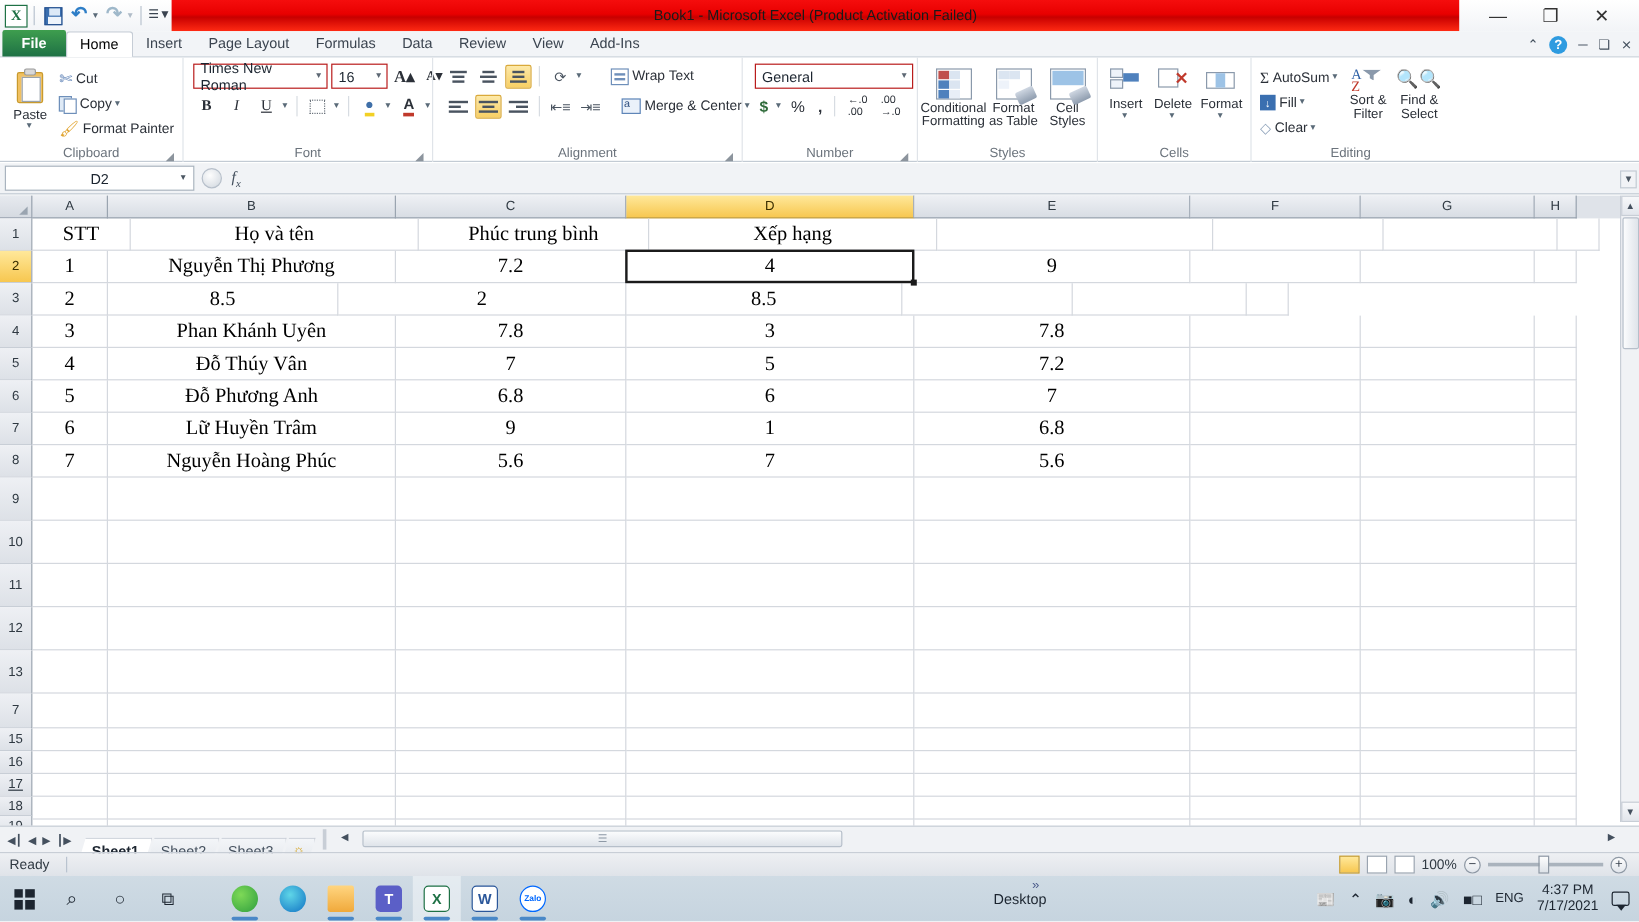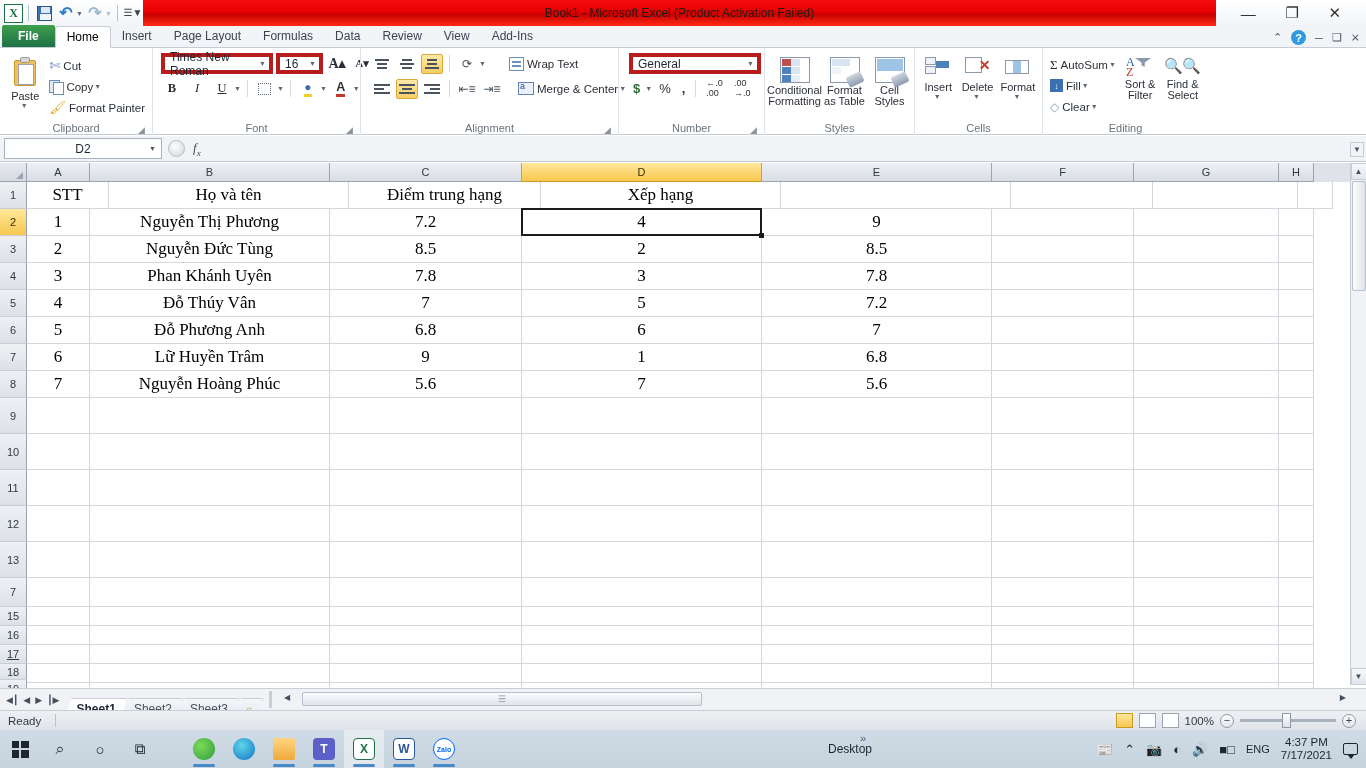--- a/index.html
+++ b/index.html
@@ -122,21 +122,21 @@
   .copy-ico { width: 14px; height: 13px; position: relative; }
   .copy-ico::before { content:""; position:absolute; left:0; top:0; width:9px;height:11px;
     background:#dfeaf6; border:1px solid #6e8fba; }
   .copy-ico::after { content:""; position:absolute; left:4px; top:2px; width:9px;height:11px;
     background:#fff; border:1px solid #6e8fba; }
   .brush-ico { color: #e0a32e; font-size: 13px; }
 
   
   .font-row { display: flex; align-items: center; gap: 3px; padding: 2px 0; }
   .combo {
-    height: 21px; border: 4px solid #b91c1c; background: #fff; display: flex; align-items: center;
+    height: 21px; border: 1px solid #b91c1c; background: #fff; display: flex; align-items: center;
     padding: 0 3px 0 5px; font-size: 12px; color: #1c2530; justify-content: space-between;
   }
   .combo .arr { font-size: 7px; color: #5d6874; padding-left: 4px; }
   .fbtn {
     width: 22px; height: 21px; display: flex; align-items: center; justify-content: center;
     font-size: 12.5px; color: #2b3038;
   }
   .fbtn.serif { font-family: "Liberation Serif", serif; }
   .vsep { width: 1px; height: 17px; background: #d7dce2; margin: 0 3px; }
   .grow-a { font-family: "Liberation Serif", serif; font-weight: bold; }
@@ -693,40 +693,39 @@
       <div class="rh" style="height: 19px;">15</div>
       <div class="rh" style="height: 19px;">16</div>
       <div class="rh" style="height: 19px; text-decoration: underline;">17</div>
       <div class="rh" style="height: 16px;">18</div>
       <div class="rh" style="height: 19px;">19</div>
     </div>
   <div class="cells" id="cells">
       <div class="grow">
         <div class="cell" style="width: 82px; height: 27px;">STT</div>
         <div class="cell" style="width: 240px; height: 27px;">Họ và tên</div>
-        <div class="cell" style="width: 192px; height: 27px;">Điểm trung hạng</div>
+        <div class="cell" style="width: 192px; height: 27px;">Phúc trung bình</div>
         <div class="cell" style="width: 240px; height: 27px;">Xếp hạng</div>
         <div class="cell empty" style="width: 230px; height: 27px;"></div>
         <div class="cell empty" style="width: 142px; height: 27px;"></div>
         <div class="cell empty" style="width: 145px; height: 27px;"></div>
         <div class="cell empty" style="width: 35px; height: 27px;"></div>
       </div>
       <div class="grow">
         <div class="cell" style="width: 63px; height: 27px;">1</div>
         <div class="cell" style="width: 240px; height: 27px;">Nguyễn Thị Phương</div>
         <div class="cell" style="width: 192px; height: 27px;">7.2</div>
         <div class="cell" style="width: 240px; height: 27px;">4</div>
         <div class="cell" style="width: 230px; height: 27px;">9</div>
         <div class="cell empty" style="width: 142px; height: 27px;"></div>
         <div class="cell empty" style="width: 145px; height: 27px;"></div>
         <div class="cell empty" style="width: 35px; height: 27px;"></div>
       </div>
       <div class="grow">
         <div class="cell" style="width: 63px; height: 27px;">2</div>
-        <div class="cell" style="width: 240px; height: 27px;">Nguyễn Đức Tùng</div>
         <div class="cell" style="width: 192px; height: 27px;">8.5</div>
         <div class="cell" style="width: 240px; height: 27px;">2</div>
         <div class="cell" style="width: 230px; height: 27px;">8.5</div>
         <div class="cell empty" style="width: 142px; height: 27px;"></div>
         <div class="cell empty" style="width: 145px; height: 27px;"></div>
         <div class="cell empty" style="width: 35px; height: 27px;"></div>
       </div>
       <div class="grow">
         <div class="cell" style="width: 63px; height: 27px;">3</div>
         <div class="cell" style="width: 240px; height: 27px;">Phan Khánh Uyên</div>

